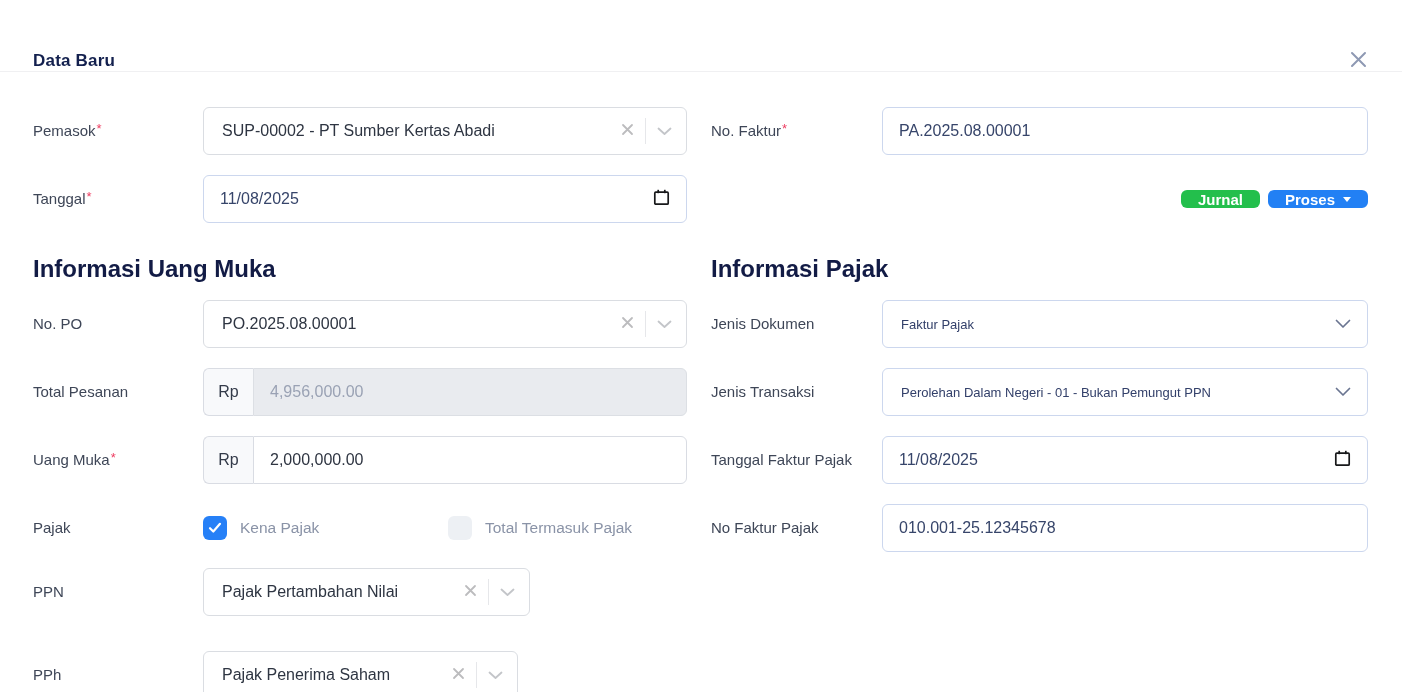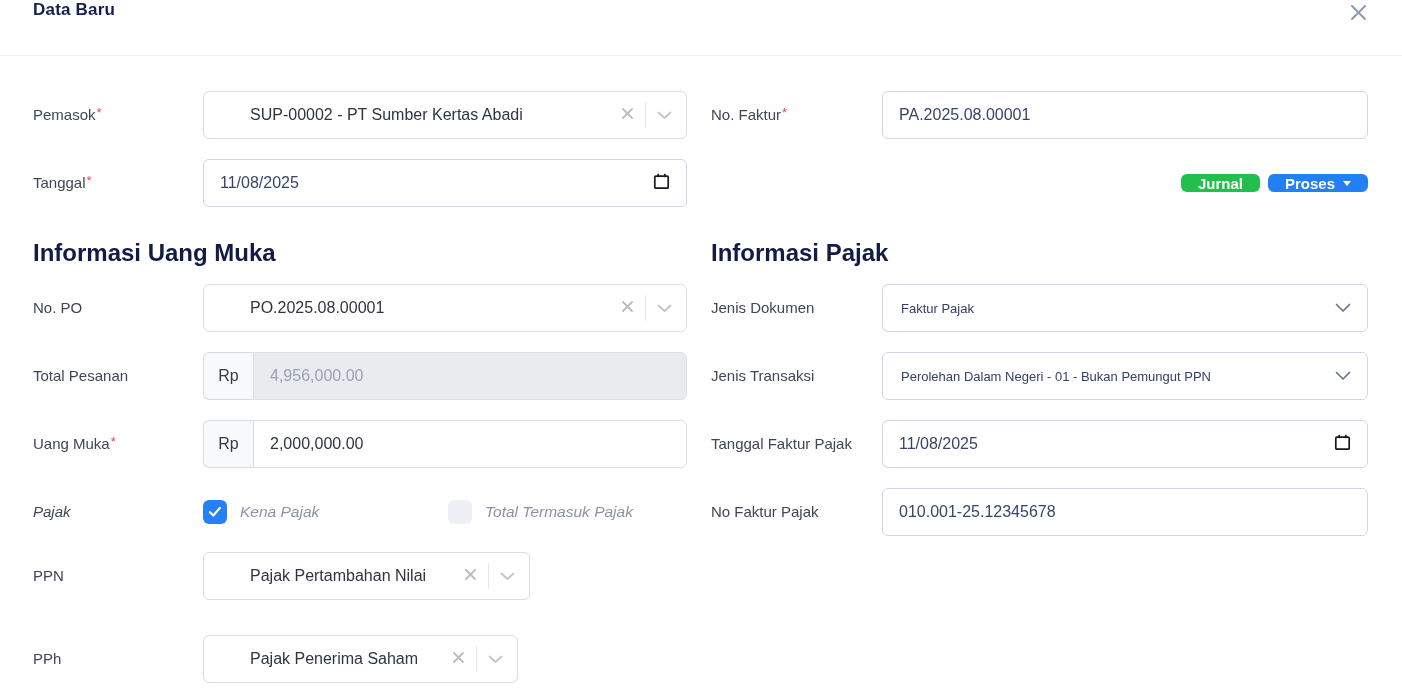--- a/index.html
+++ b/index.html
@@ -1,40 +1,40 @@
 <!DOCTYPE html>
 <html><head>
 <meta charset="utf-8">
 <style>
   * { margin:0; padding:0; box-sizing:border-box; }
   html,body { width:1402px; height:692px; background:#ffffff;
     font-family:"Liberation Sans","DejaVu Sans",sans-serif; overflow:hidden; }
 
-  .modal-header { height:56px; display:flex; align-items:flex-start;
+  .modal-header { height:72px; display:flex; align-items:flex-end;
     justify-content:space-between; padding:0 32px 0 33px; border-bottom:1px solid #f0f0f2; }
   .modal-title { font-size:17px; font-weight:700; color:#13204e; letter-spacing:.2px; }
   .close-btn { width:24px; height:24px; display:flex; align-items:center; justify-content:center; cursor:pointer; }
 
   .modal-body { padding:35px 34px 0 33px; }
   .cols { display:grid; grid-template-columns:654px 657px; column-gap:24px; }
 
   .row { display:flex; align-items:center; margin-bottom:20px; }
   .lbl { flex-shrink:0; font-size:15px; color:#3e4657; padding-right:12px; line-height:1.3; }
   .col-left .lbl { width:170px; }
   .col-right .lbl { width:171px; }
   .req { color:#ee3d61; font-size:13px; vertical-align:top; margin-left:1px; }
 
   .section-heading { font-size:24px; font-weight:700; color:#121b45; margin:28px 0 13px 0; line-height:36px; }
 
   .ctrl { flex:1; height:48px; }
 
   
   .vselect { display:flex; align-items:center; background:#fff; border:1px solid #dadde2;
     border-radius:6px; padding:0 14px 0 18px; height:48px; cursor:pointer; }
-  .vselect .val { flex:1; font-size:16px; color:#2e3542; white-space:nowrap; overflow:hidden;margin-left:28px; }
+  .vselect .val { flex:1; font-size:16px; color:#2e3542; white-space:nowrap; overflow:hidden; }
   .vselect .acts { display:flex; align-items:center; flex-shrink:0; margin-left:10px; }
   .vdiv { width:1px; height:26px; background:#e6e7ea; margin:0 11px; }
 
   
   .input-wrap { display:flex; align-items:center; border:1px solid #ccd7ee; border-radius:6px;
     height:48px; background:#fff; padding:8px 16px; }
   .input-wrap input { border:none; outline:none; flex:1; font-size:16px; color:#37456a;
     font-family:inherit; background:transparent; min-width:0; }
 
   
@@ -154,21 +154,21 @@
       <div class="row">
         <div class="lbl"><span>Uang Muka</span><span class="req">*</span></div>
         <div class="ctrl group">
           <span class="addon">Rp</span>
           <span class="field">
             <input type="text" value="2,000,000.00" style="">
           </span>
         </div>
       </div>
 
-      <div class="row" style="margin-bottom:16px;font-style:italic;">
+      <div class="row" style="margin-bottom:16px;">
         <div class="lbl">Pajak</div>
         <div class="ctrl check-row">
           <span class="check-item first">
             <span class="checkbox checked">
                 <svg width="14" height="12" viewBox="0 0 14 12">
                   <path d="M2 6.2 L5.3 9.5 L12 1.8" stroke="#ffffff" stroke-width="2.2" fill="none" stroke-linecap="round" stroke-linejoin="round"></path>
                 </svg>
               </span>
             <span class="check-label">Kena Pajak</span>
           </span>

